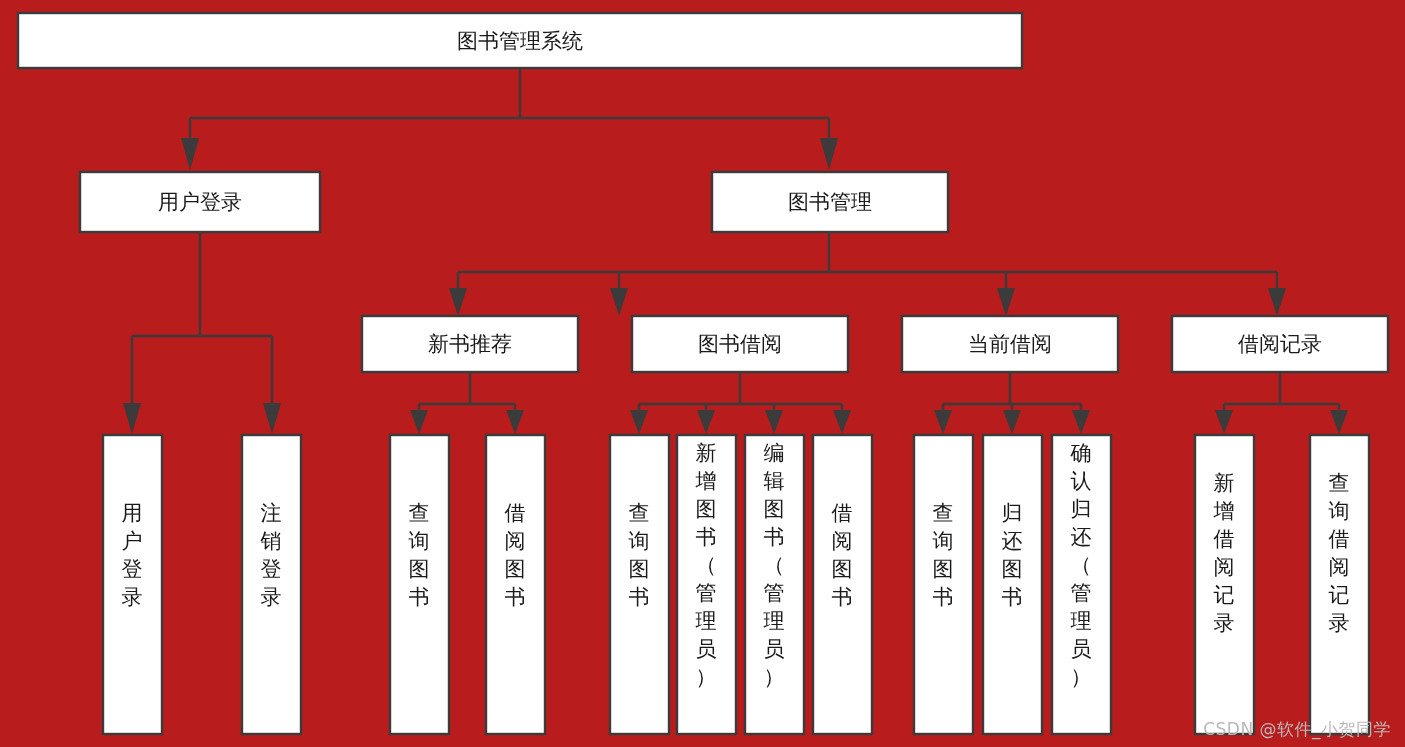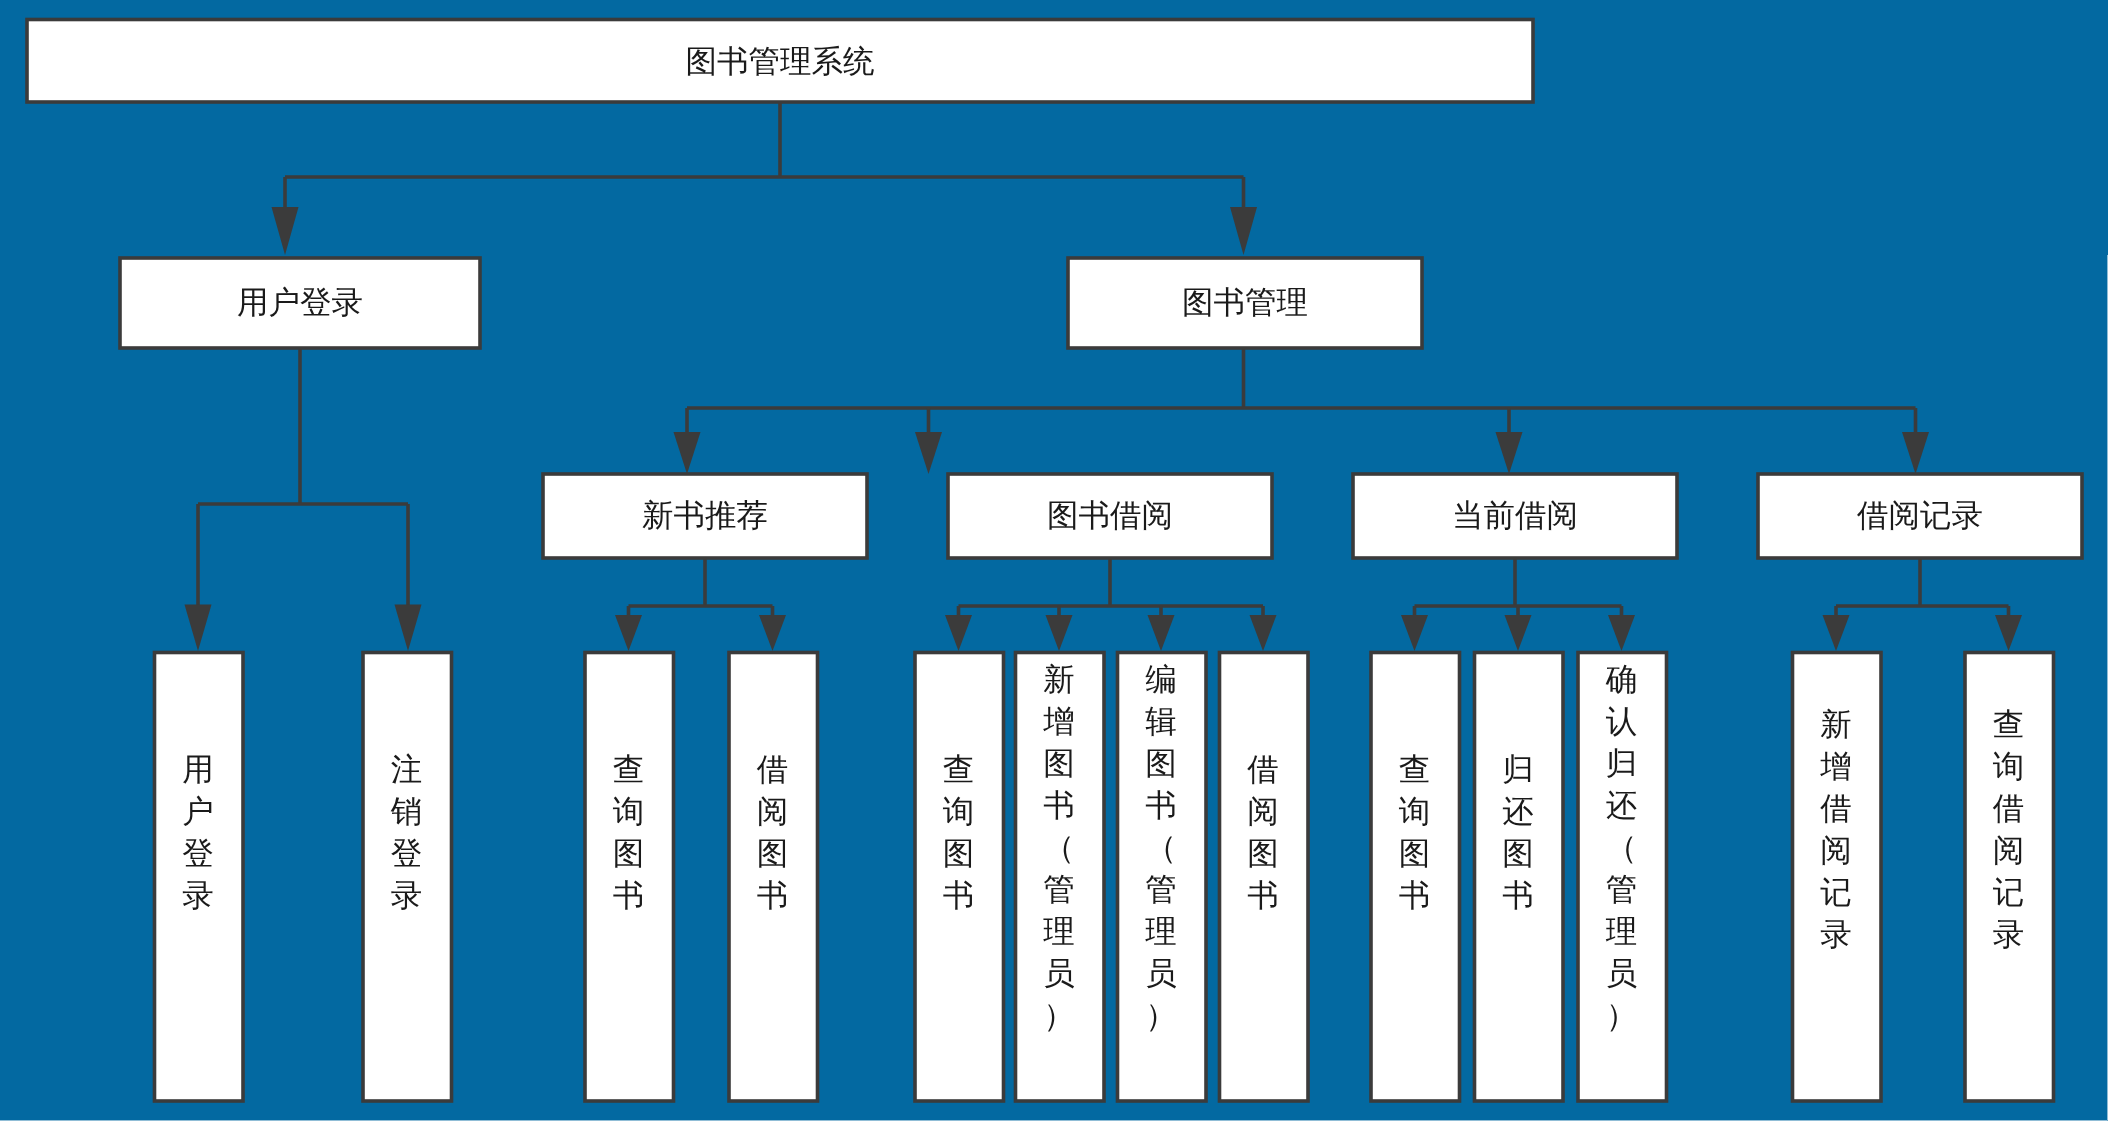--- a/index.html
+++ b/index.html
@@ -7,21 +7,21 @@
     padding: 0;
     background: #ffffff;
   }
   body {
     font-family: "DejaVu Sans", "Liberation Sans", sans-serif;
   }
   #diagram-root {
     position: relative;
     width: 1405px;
     height: 747px;
-    background: #0369a1;
+    background: #b91c1c;
     overflow: hidden;
   }
   svg#tree-svg {
     position: absolute;
     left: 0;
     top: 0;
     width: 1405px;
     height: 747px;
   }
   .node-box {
@@ -240,14 +240,15 @@
         <text class="node-label-v" x="1224" y="490"><tspan x="1224" y="490">新</tspan><tspan x="1224" y="518">增</tspan><tspan x="1224" y="546">借</tspan><tspan x="1224" y="574">阅</tspan><tspan x="1224" y="602">记</tspan><tspan x="1224" y="630">录</tspan></text>
       </g>
       <g>
         <rect class="node-box" x="1310" y="435" width="59" height="299"></rect>
         <text class="node-label-v" x="1339" y="490"><tspan x="1339" y="490">查</tspan><tspan x="1339" y="518">询</tspan><tspan x="1339" y="546">借</tspan><tspan x="1339" y="574">阅</tspan><tspan x="1339" y="602">记</tspan><tspan x="1339" y="630">录</tspan></text>
       </g>
     </g>
 
   </svg>
 
+  <div class="watermark">CSDN @软件_小贺同学</div>
 
 </div>
 
 </body></html>

